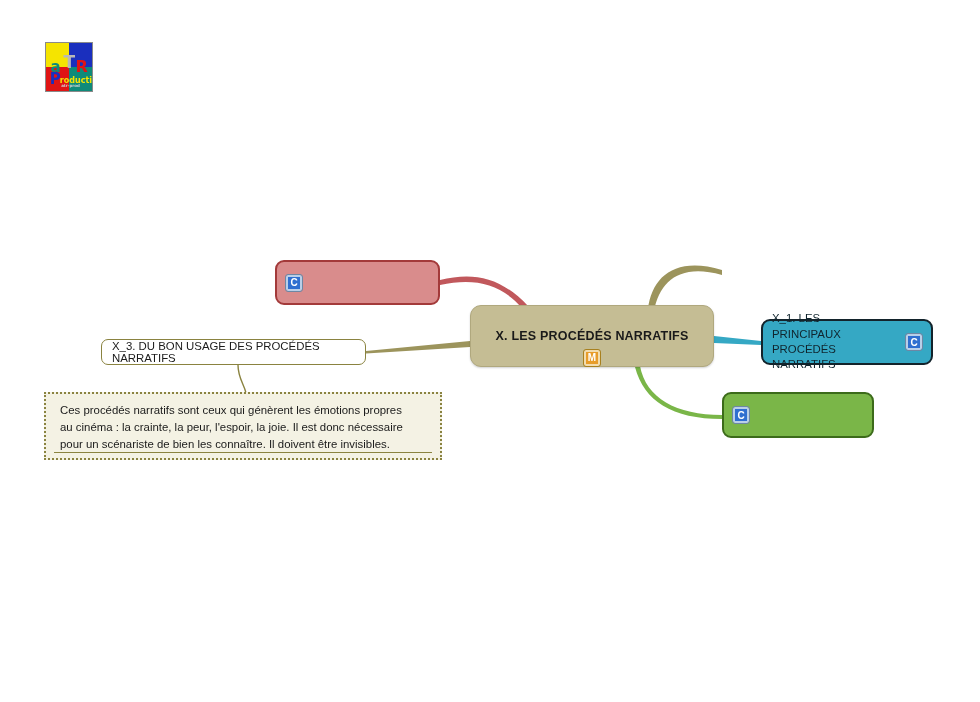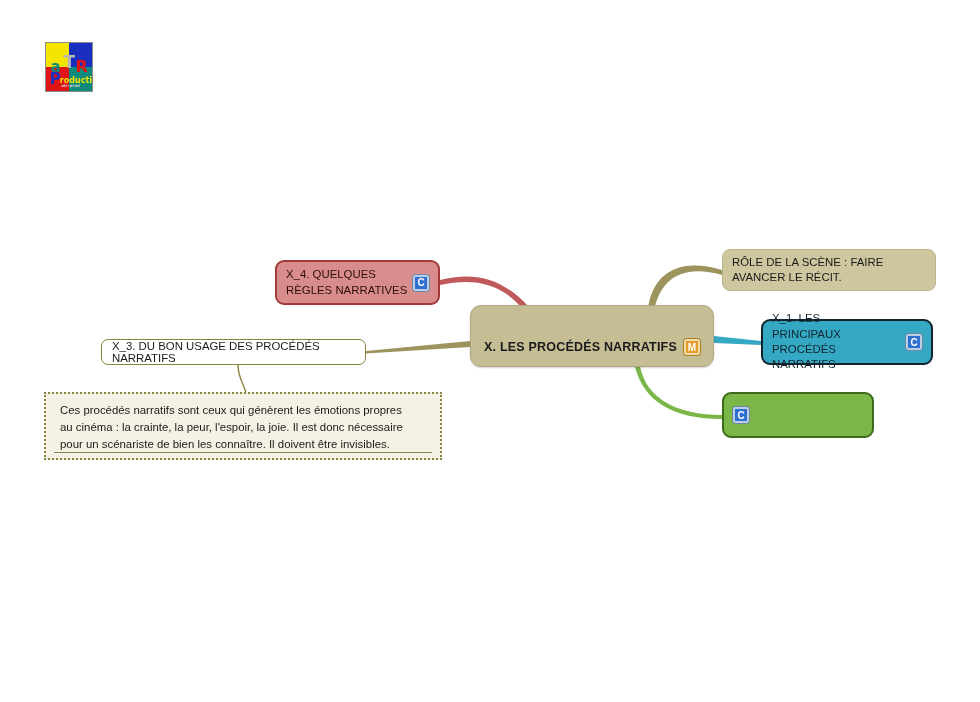--- a/index.html
+++ b/index.html
@@ -98,20 +98,21 @@
     color: #1a1a1a;
     letter-spacing: 0.2px;
     margin-top: 20px;
     text-align: center;
   }
   #central-row {
     display: flex;
     align-items: center;
     gap: 7px;
     margin-top: 22px;
+    flex-direction: column;
   }
 
   
   #node-role {
     left: 722px;
     top: 249px;
     width: 214px;
     height: 42px;
     background: #cdc69f;
     border: 1px solid #bdb68c;
@@ -281,39 +282,35 @@
   </div>
 
   <div class="node" id="node-central">
 
     <div id="central-row">
       <span class="node-text" style="margin-top:0">X. LES PROCÉDÉS NARRATIFS</span>
       <span class="badge badge-m">M</span>
     </div>
   </div>
 
-  <div class="node" id="node-role">
-    <span class="node-text">RÔLE DE LA SCÈNE : FAIRE AVANCER LE RÉCIT.</span>
-  </div>
 
   <div class="node" id="node-x1">
     <span class="node-text">X_1. LES PRINCIPAUX PROCÉDÉS NARRATIFS</span>
     <span class="badge badge-c">C</span>
   </div>
 
   <div class="node" id="node-x2">
     <span class="badge badge-c">C</span>
   </div>
 
   <div class="node" id="node-x3">
     <span class="node-text">X_3. DU BON USAGE DES PROCÉDÉS NARRATIFS</span>
   </div>
 
   <div class="node" id="node-x4">
-    <span class="node-text">X_4. QUELQUES RÈGLES NARRATIVES</span>
     <span class="badge badge-c">C</span>
   </div>
 
   <div id="note-box">
     <span class="node-text">Ces procédés narratifs sont ceux qui génèrent les émotions propres au cinéma : la crainte, la peur, l'espoir, la joie. Il est donc nécessaire pour un scénariste de bien les connaître. Il doivent être invisibles.</span>
     <div id="note-underline"></div>
   </div>
 
 </div>
 

